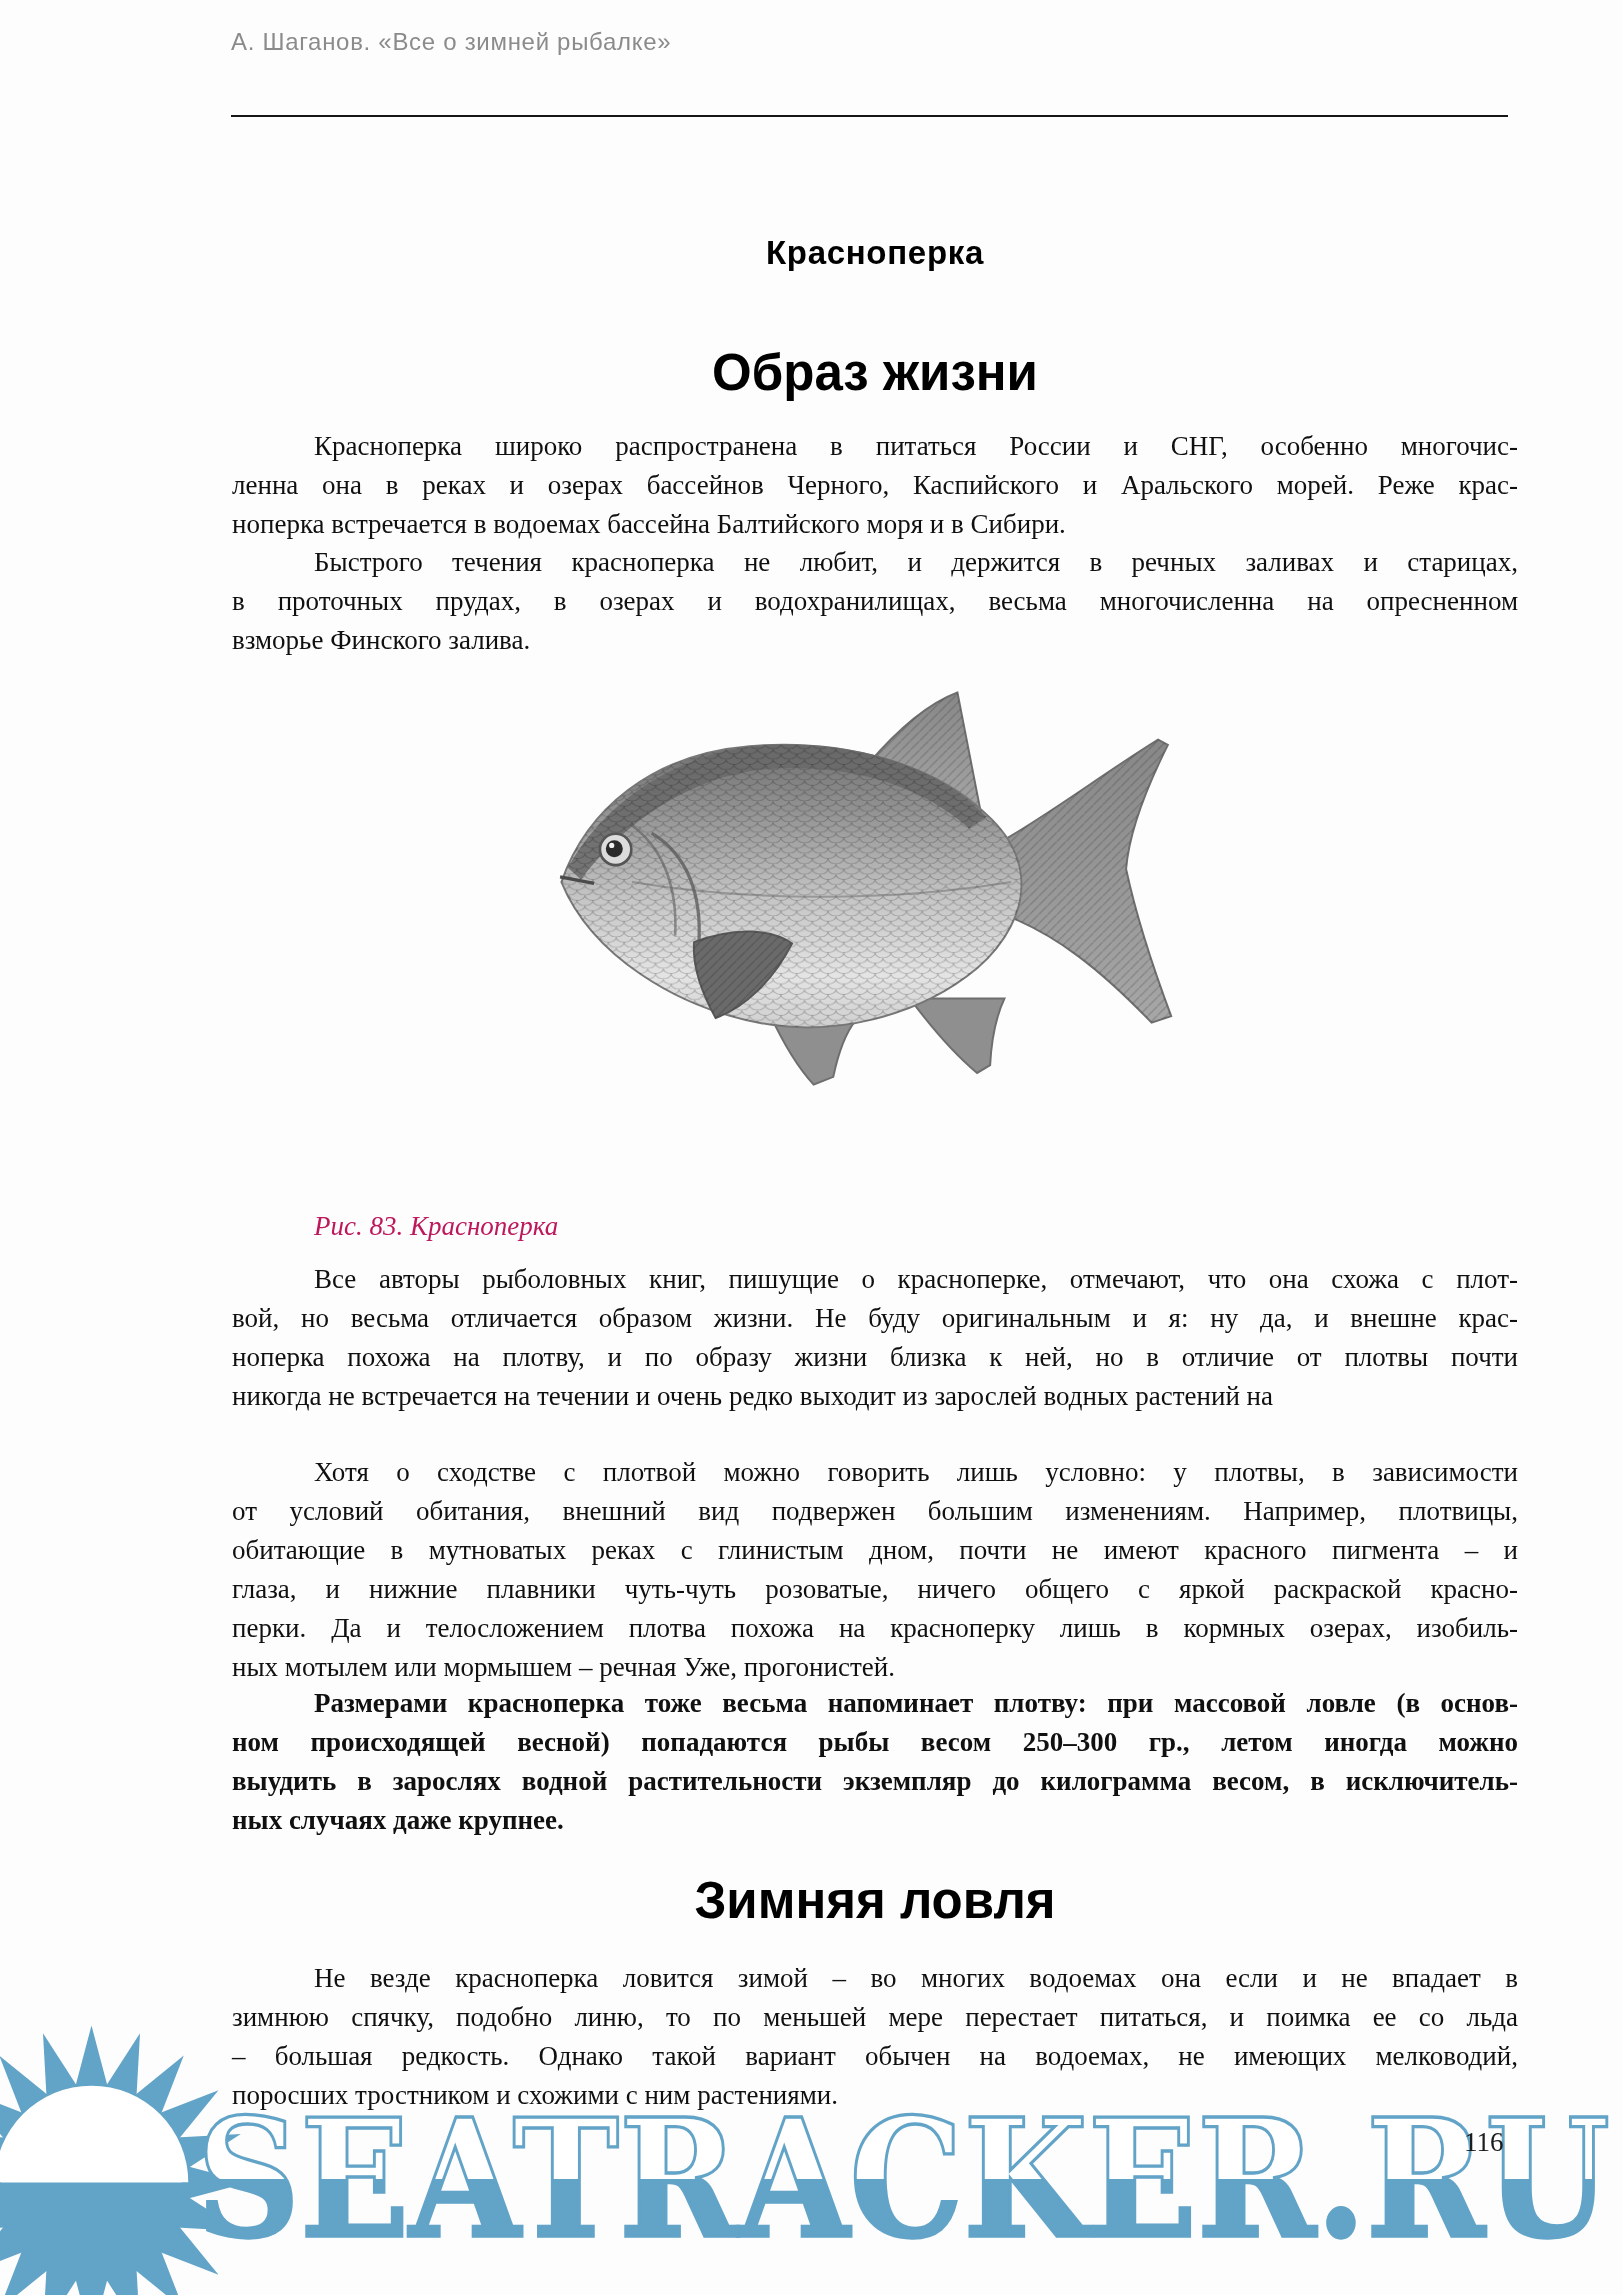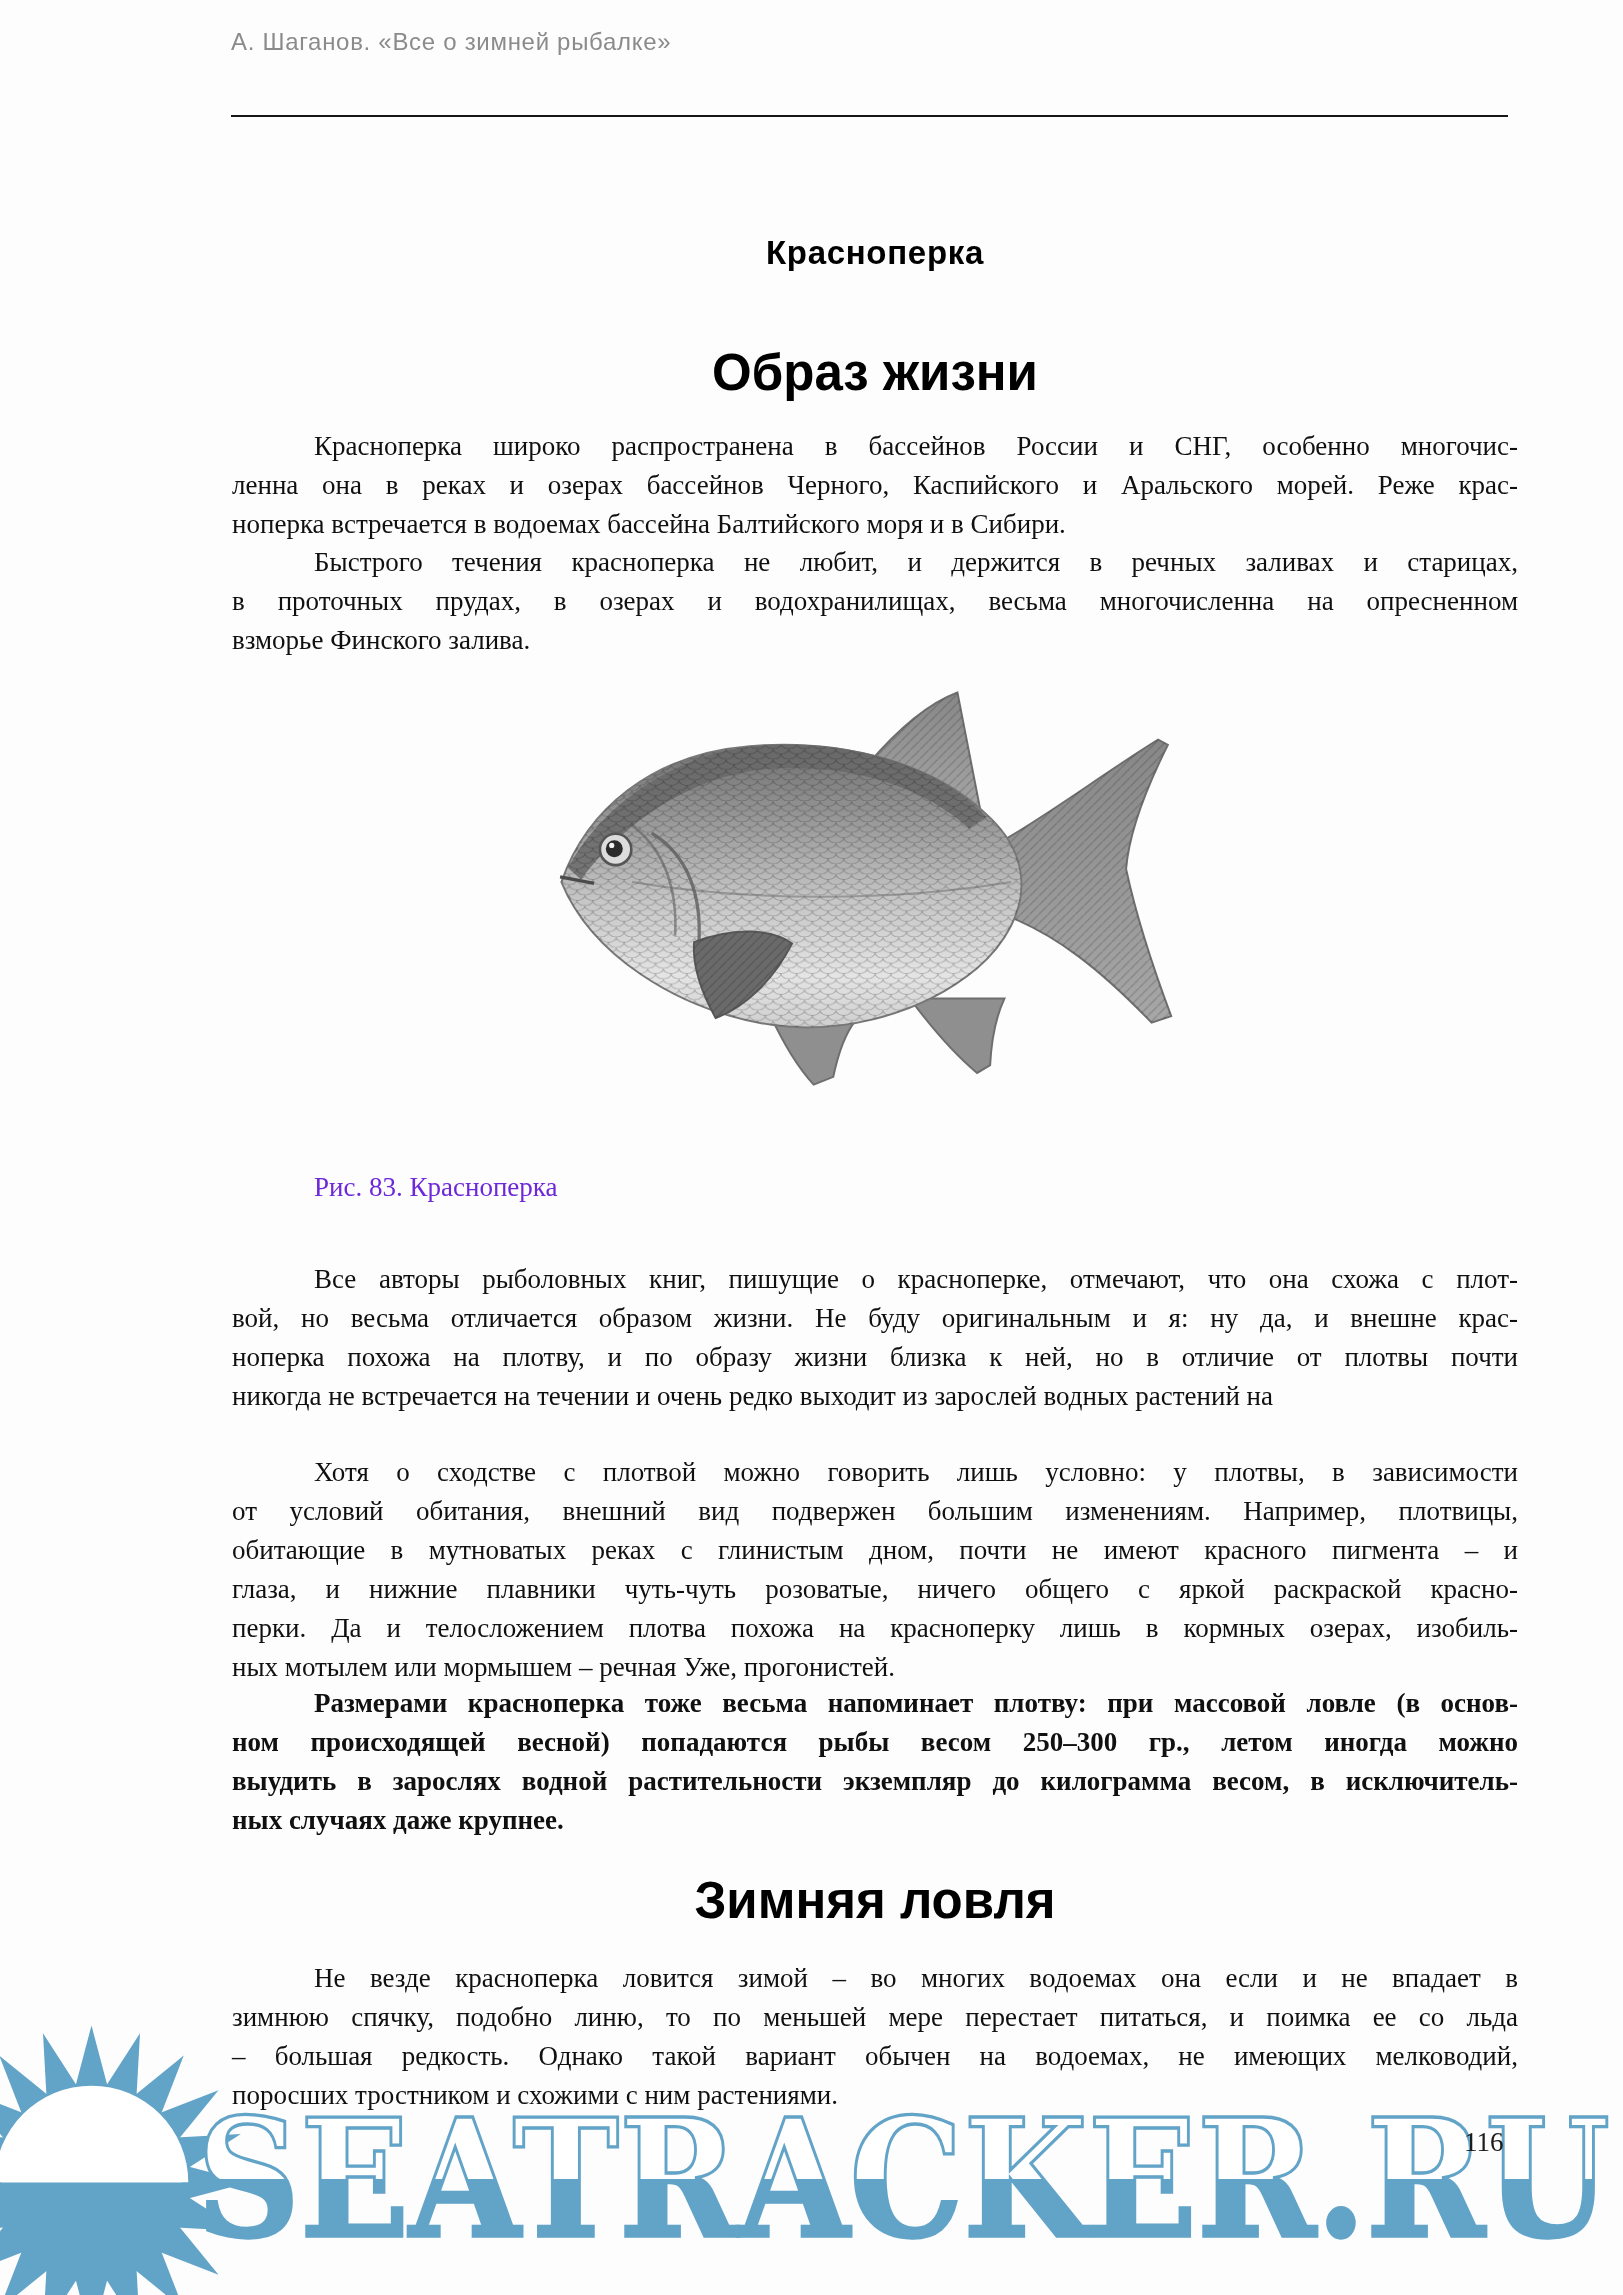--- a/index.html
+++ b/index.html
@@ -44,22 +44,22 @@
     text-align:justify;
     -moz-text-align-last:justify;
     text-align-last:justify;
     white-space:normal;
   }
   .para .line:first-child{text-indent:82px;}
   .para .line:last-child{text-align-last:left;}
   .p1{top:427px;} .p2{top:543px;}
   .p3{top:1260px;} .p4{top:1453px;} .p5{top:1684px;font-weight:bold;} .p6{top:1959px;}
   .caption{
-    position:absolute;left:232px;top:1168px;width:1286px;
-    font-size:27px;line-height:39px;padding-left:0;text-indent:82px;color:#6d28d9;
+    position:absolute;left:232px;top:1207px;width:1286px;
+    font-size:27px;line-height:39px;padding-left:0;text-indent:82px;color:#be185d;font-style:italic;
   }
   
   .figure{
     position:absolute;left:553px;top:686px;width:622px;height:400px;
   }
   
   .pagenum{
     position:absolute;left:1464px;top:2127px;
     font-size:27px;color:#1c1c1c;z-index:6;
   }
@@ -76,21 +76,21 @@
 <div class="page">
 
   <div class="credit">А. Шаганов.  «Все о зимней рыбалке»</div>
   <div class="rule"></div>
 
   <div class="title">Красноперка</div>
 
   <div class="h2 obraz">Образ жизни</div>
 
   <div class="para p1">
-      <div class="line">Красноперка широко распространена в бассейнов России и СНГ, особенно многочис-</div>
+      <div class="line">Красноперка широко распространена в питаться России и СНГ, особенно многочис-</div>
       <div class="line">ленна она в реках и озерах бассейнов Черного, Каспийского и Аральского морей. Реже крас-</div>
       <div class="line">ноперка встречается в водоемах бассейна Балтийского моря и в Сибири.</div>
     </div>
   <div class="para p2">
       <div class="line">Быстрого течения красноперка не любит, и держится в речных заливах и старицах,</div>
       <div class="line">в проточных прудах, в озерах и водохранилищах, весьма многочисленна на опресненном</div>
       <div class="line">взморье Финского залива.</div>
     </div>
 
   <div class="figure">

